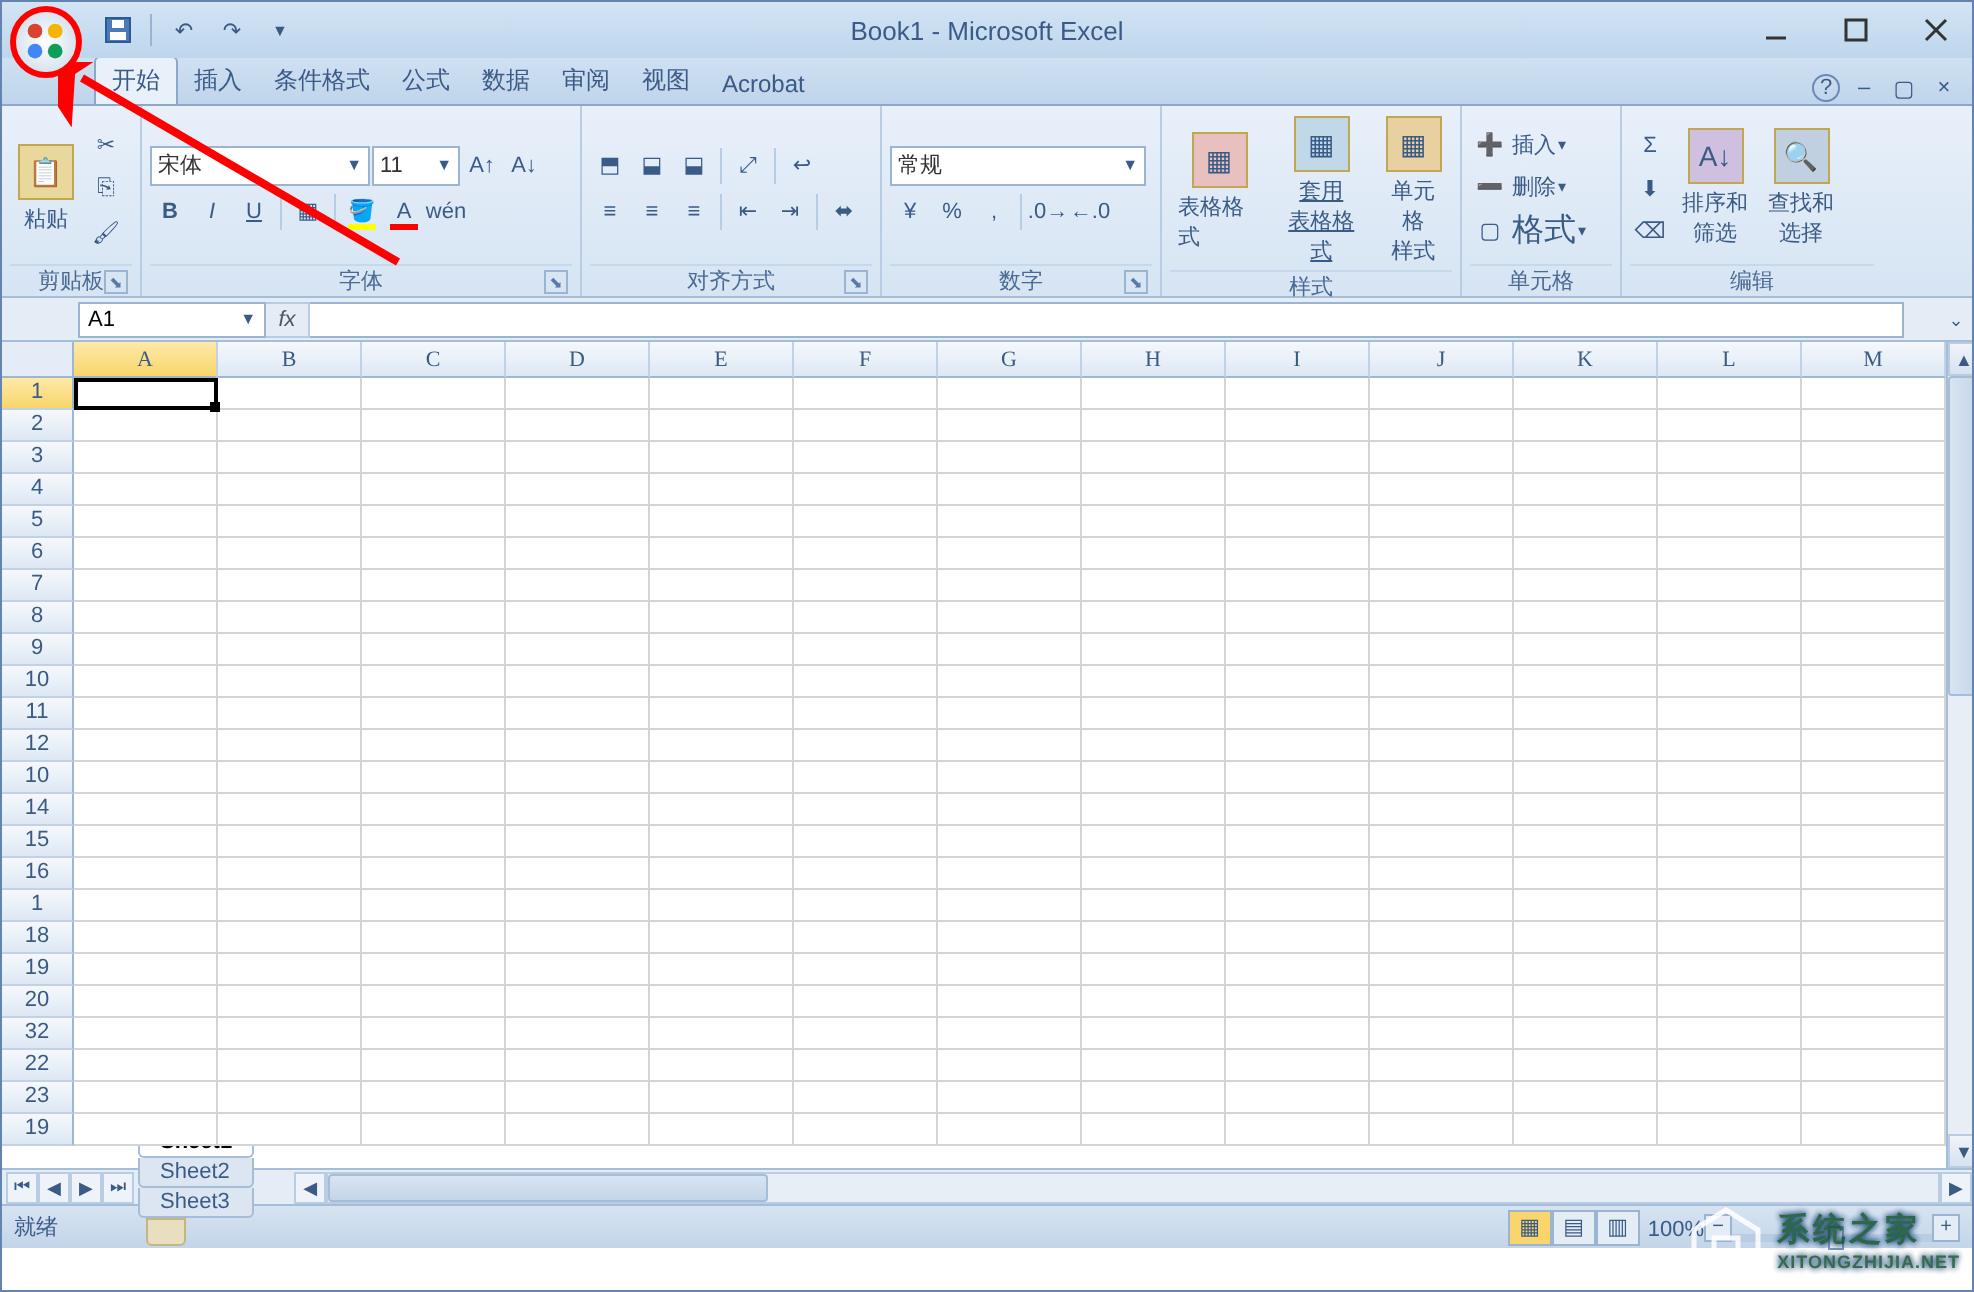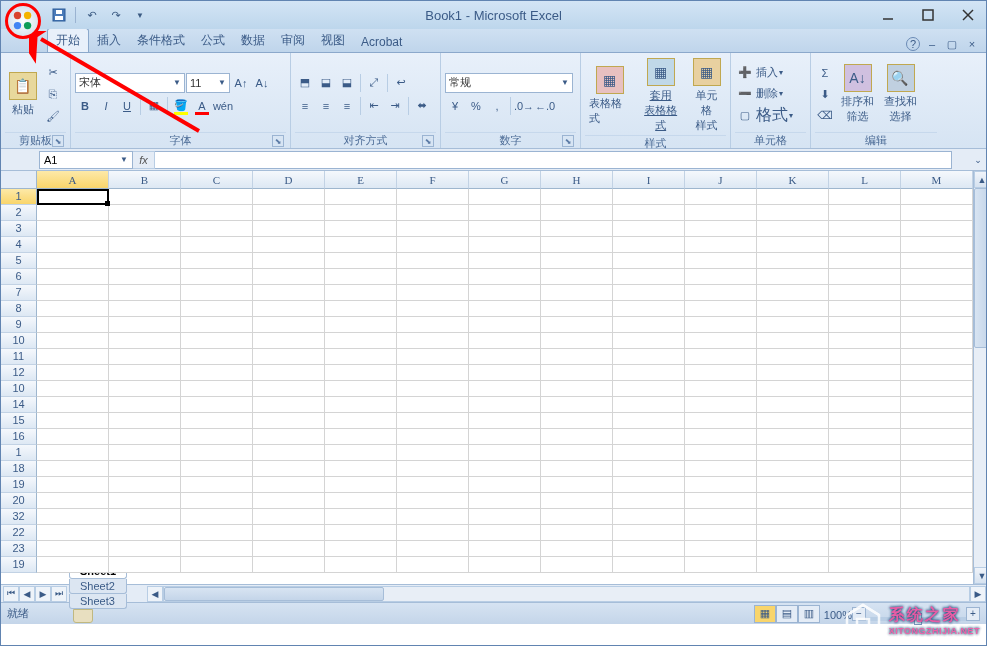--- a/index.html
+++ b/index.html
@@ -87,21 +87,21 @@
 .view-btn{width:22px;height:18px;border:1px solid #9bb4d2; display:flex;align-items:center;justify-content:center; background:#e4ecf6;}
 .view-btn.active{background:#f9d56b;}
 .zoom{display:flex;align-items:flex-end; gap:0; margin-left:4px;}
 .zoom-slider{width:100px; height:4px; background:#b8cde4; position:relative;}
 .zoom-thumb{position:absolute; left:48px; top:-4px; width:8px;height:12px; background:#e8eef6; border:1px solid #7a98bc;}
 .zoom-btn{width:14px;height:14px;border:1px solid #9bb4d2; display:flex;align-items:center;justify-content:center; background:#e4ecf6; font-size:10px;}
 
 
 .watermark{position:absolute; right:6px; bottom:8px; z-index:200; display:flex; align-items:center; gap:6px; opacity:0.85;}
 .wm-icon{width:40px;height:34px;}
-.wm-text{display:flex;flex-direction:column; color:#ec4899; text-shadow:0 0 3px #0a3a6a,0 0 3px #0a3a6a; font-weight:bold;}
+.wm-text{display:flex;flex-direction:column; color:#14532d; text-shadow:0 0 3px #0a3a6a,0 0 3px #0a3a6a; font-weight:bold;}
 .wm-cn{font-size:16px; letter-spacing:2px;}
 .wm-en{font-size:9px; letter-spacing:0.5px;}
 </style>
 </head>
 <body>
 
 <div class="titlebar">
   <div class="office-btn">
     <svg viewBox="0 0 24 24">
         <circle cx="6" cy="6" r="4" fill="#d9432f"></circle>

